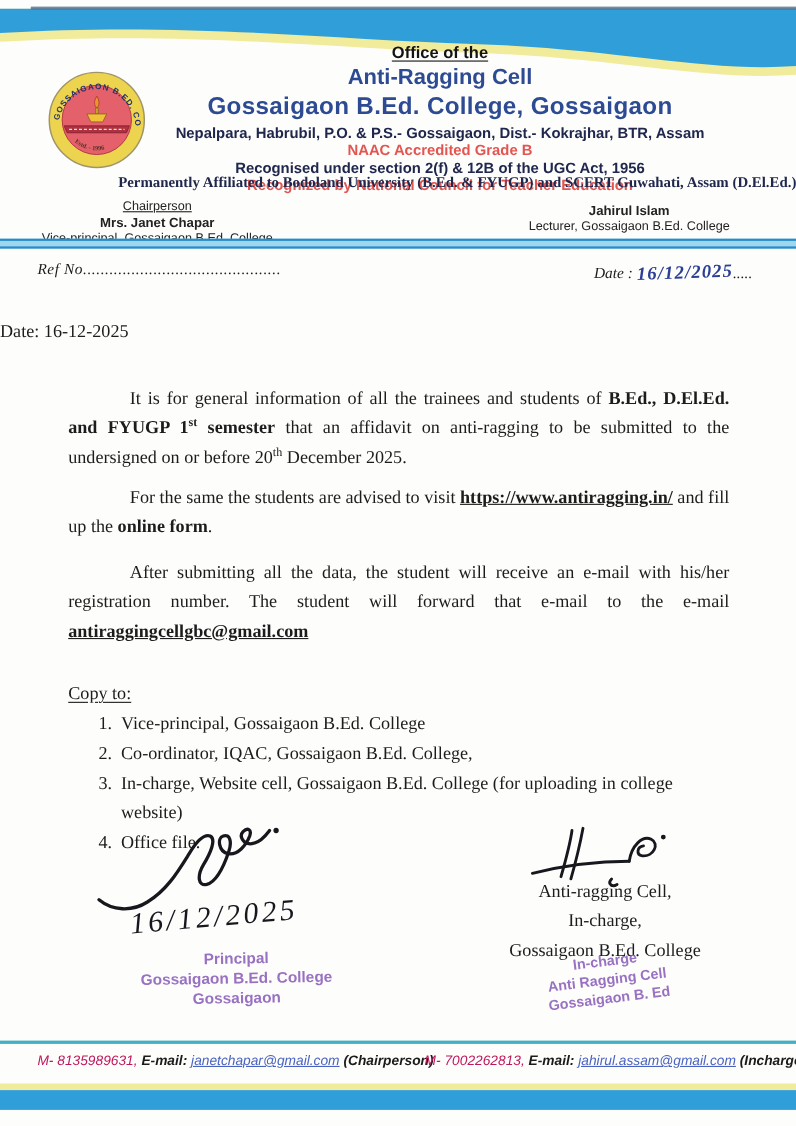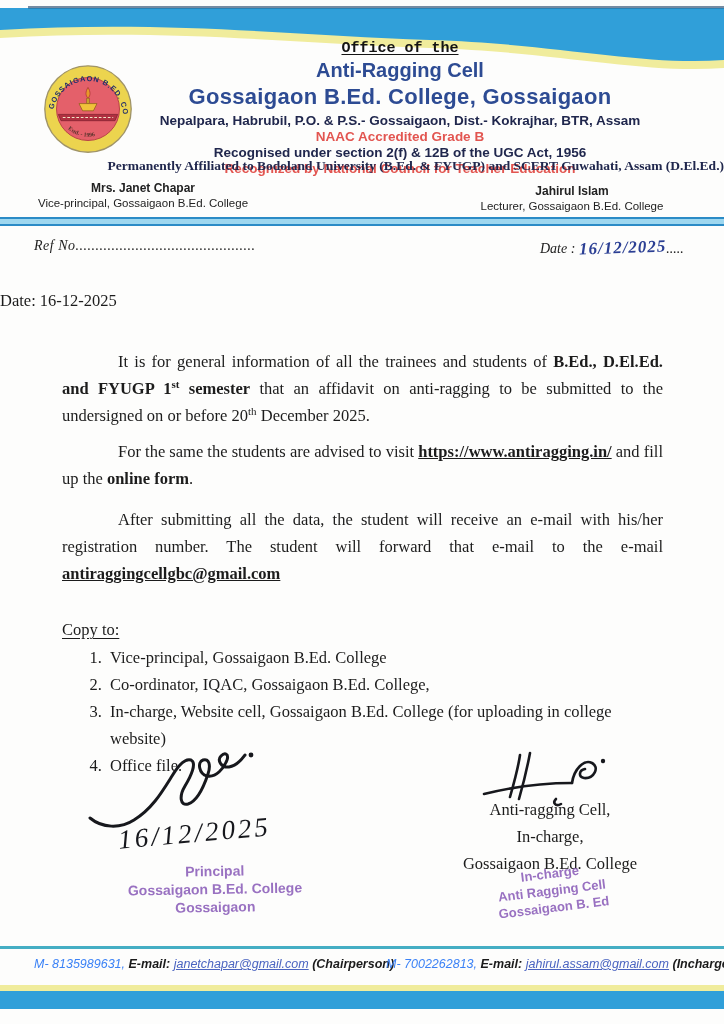--- a/index.html
+++ b/index.html
@@ -9,21 +9,21 @@
     background:#fdfdfc; overflow:hidden;
     font-family:"Liberation Serif", serif; color:#1c1c1c;
   }
   
   .top-wave { position:absolute; left:0; top:4px; width:724px; height:66px; }
   
   .logo { position:absolute; left:42px; top:64px; width:92px; height:90px; }
   
   .hdr { position:absolute; left:90px; top:40px; width:620px; text-align:center;
          font-family:"Liberation Sans", sans-serif; font-weight:bold; }
-  .hdr .office   { font-size:15px; color:#131313; text-decoration:underline; text-underline-offset:2px;font-family:Liberation Mono, monospace; }
+  .hdr .office   { font-size:15px; color:#131313; text-decoration:underline; text-underline-offset:2px; }
   .hdr .cell     { font-size:20px; color:#2d4b93; margin-top:2px; }
   .hdr .college  { font-size:22px; color:#2d4b93; margin-top:2px; letter-spacing:.3px; }
   .hdr .address  { font-size:13.5px; color:#20274d; margin-top:3px; }
   .hdr .naac     { font-size:13.5px; color:#e25550; margin-top:1px; }
   .hdr .ugc      { font-size:13.5px; color:#20274d; margin-top:1px; }
   .hdr .ncte     { font-size:13.5px; color:#e25550; margin-top:1px; }
   .affil { position:absolute; left:0; top:158px; width:724px; text-align:right;
            font-family:Liberation Serif, serif; font-weight:bold;
            font-size:13.5px; color:#20274d; }
   .person { position:absolute; text-align:center; font-family:"Liberation Sans", sans-serif;
@@ -67,21 +67,21 @@
   .sig-right-svg { position:absolute; left:476px; top:750px; }
   .sig-right-txt { position:absolute; left:425px; top:796px; width:250px; text-align:center;
                    font-size:16.5px; line-height:27px; }
   .stamp-right { position:absolute; left:452px; top:866px; width:200px; font-size:13px;
                  transform:rotate(-7deg); }
   
   .foot-line { position:absolute; left:0; top:946px; width:724px; height:3px; background:#45aec4; }
   .foot { position:absolute; top:957px; font-family:"Liberation Sans", sans-serif;
           font-size:12.5px; font-style:italic; color:#1b1b1b; white-space:nowrap; }
   .foot-l { left:34px; } .foot-r { left:386px; }
-  .foot .num { color:#3b82f6;margin-top:28px; }
+  .foot .num { color:#be185d;margin-top:28px; }
   .foot .eml { color:#4a63c0; text-decoration:underline; }
   .foot .bld { font-weight:bold; }
   .bar-yellow { position:absolute; left:0; top:985px; width:724px; height:6px; background:#f0ec9c; }
   .bar-blue   { position:absolute; left:0; top:991px; width:724px; height:18px; background:#309fd9; }
 </style>
 </head>
 <body>
 
 <div class="page">
 
@@ -121,20 +121,21 @@
     <div class="cell">Anti-Ragging Cell</div>
     <div class="college">Gossaigaon B.Ed. College, Gossaigaon</div>
     <div class="address">Nepalpara, Habrubil, P.O. &amp; P.S.- Gossaigaon, Dist.- Kokrajhar, BTR, Assam</div>
     <div class="naac">NAAC Accredited Grade B</div>
     <div class="ugc">Recognised under section 2(f) &amp; 12B of the UGC Act, 1956</div>
     <div class="ncte">Recognized by National Council for Teacher Education</div>
   </div>
   <div class="affil">Permanently Affiliated to Bodoland University (B.Ed. &amp; FYUGP) and SCERT Guwahati, Assam (D.El.Ed.)</div>
 
   <div class="person person-left">
+    <div class="ttl">Chairperson</div>
     <div class="nm">Mrs. Janet Chapar</div>
     <div class="rl">Vice-principal, Gossaigaon B.Ed. College</div>
   </div>
   <div class="person person-right">
     <div class="nm">Jahirul Islam</div>
     <div class="rl">Lecturer, Gossaigaon B.Ed. College</div>
   </div>
 
   <div class="hdr-band"></div>
 

